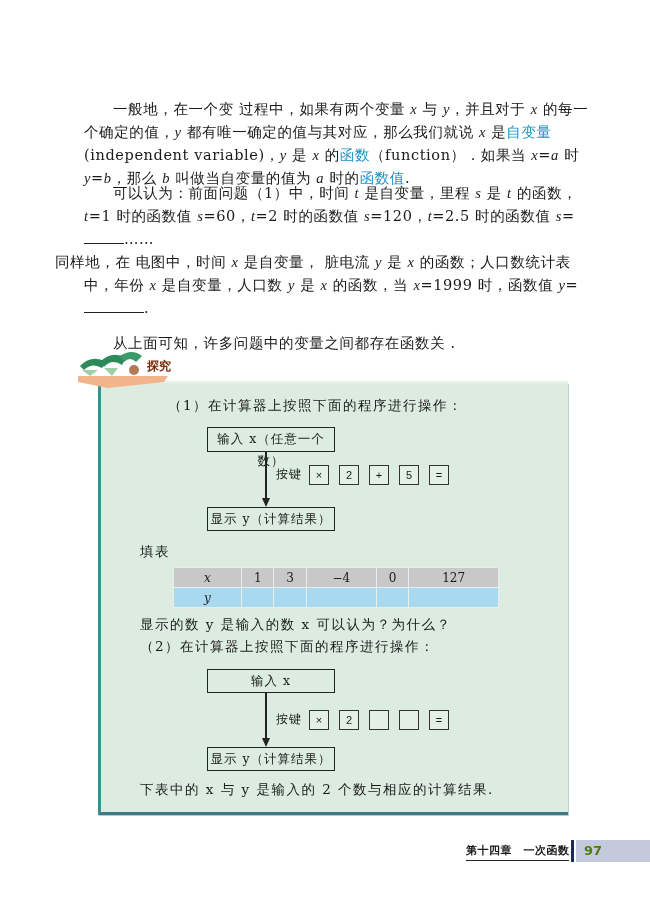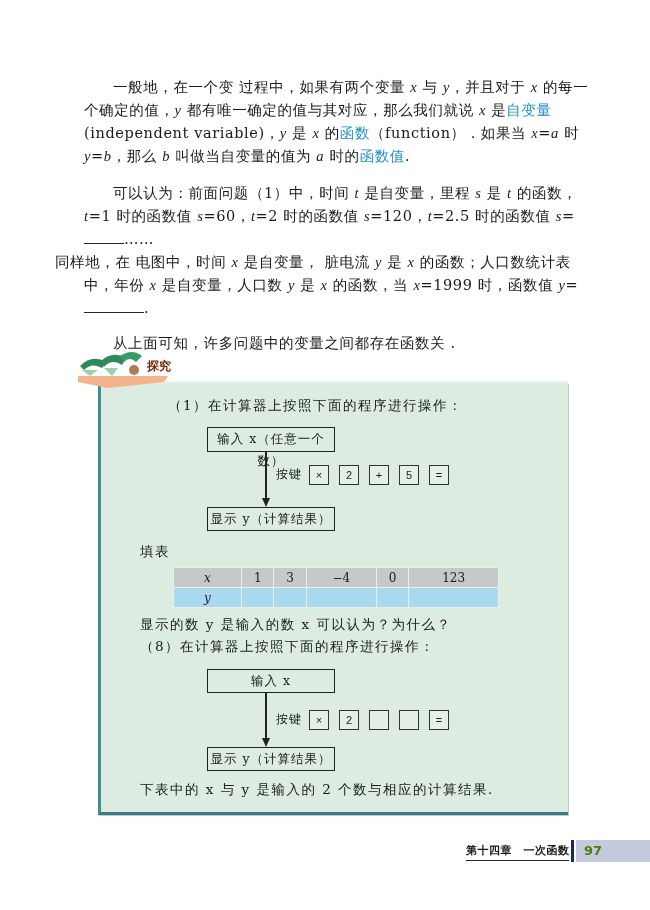--- a/index.html
+++ b/index.html
@@ -34,21 +34,21 @@
 
   .footer-chapter { position: absolute; left: 466px; top: 843px; font-size: 11px; font-weight: bold; font-family: "DejaVu Sans", sans-serif; letter-spacing: 0.5px; text-align: right; }
   .footer-rule { position: absolute; left: 466px; top: 860px; width: 103px; height: 1px; background: #222; }
   .footer-sep { position: absolute; left: 571px; top: 840px; width: 3px; height: 22px; background: #1a2a5a; }
   .footer-page-bg { position: absolute; left: 576px; top: 840px; width: 74px; height: 22px; background: #c4cadb; }
   .footer-page { position: absolute; left: 584px; top: 843px; font-size: 13px; font-family: "DejaVu Sans", sans-serif; font-weight: bold; color: #4d7c0f; }
 </style>
 </head>
 <body>
 
-<div class="para indent" style="top:76px;">
+<div class="para indent" style="top:98px;">
   <span>一般地，在一个变    过程中，如果有两个变量 </span><span class="m">x</span><span> 与 </span><span class="m">y</span><span>，并且对于 </span><span class="m">x</span><span> 的每一个确定的值，</span><span class="m">y</span><span> 都有唯一确定的值与其对应，那么我们就说 </span><span class="m">x</span><span> 是</span><span class="term">自变量</span><span>(independent variable)，</span><span class="m">y</span><span> 是 </span><span class="m">x</span><span> 的</span><span class="term">函数</span><span>（function）．如果当 </span><span class="m">x</span><span>=</span><span class="m">a</span><span> 时 </span><span class="m">y</span><span>=</span><span class="m">b</span><span>，那么 </span><span class="m">b</span><span> 叫做当自变量的值为 </span><span class="m">a</span><span> 时的</span><span class="term">函数值</span><span>.</span>
 </div>
 
 <div class="para indent" style="top:182px;">
   <span>可以认为：前面问题（1）中，时间 </span><span class="m">t</span><span> 是自变量，里程 </span><span class="m">s</span><span> 是 </span><span class="m">t</span><span> 的函数，</span><span class="m">t</span><span>=1 时的函数值 </span><span class="m">s</span><span>=60，</span><span class="m">t</span><span>=2 时的函数值 </span><span class="m">s</span><span>=120，</span><span class="m">t</span><span>=2.5 时的函数值 </span><span class="m">s</span><span>=</span><span class="blank" style="width:40px;"></span><span>……</span><br>
   <span style="display:inline-block;text-indent:0;margin-left:-29px;"></span><span>同样地，在    电图中，时间 </span><span class="m">x</span><span> 是自变量，    脏电流 </span><span class="m">y</span><span> 是 </span><span class="m">x</span><span> 的函数；人口数统计表中，年份 </span><span class="m">x</span><span> 是自变量，人口数 </span><span class="m">y</span><span> 是 </span><span class="m">x</span><span> 的函数，当 </span><span class="m">x</span><span>=1999 时，函数值 </span><span class="m">y</span><span>=</span><span class="blank" style="width:60px;"></span><span>.</span>
 </div>
 
 <div class="para indent" style="top:287px;margin-top:45px;">
   <span>从上面可知，许多问题中的变量之间都存在函数关    .</span>
@@ -84,35 +84,35 @@
 <div class="box-text" style="left:140px;top:543px;">填表</div>
 
 <table class="fill">
   <tbody>
       <tr class="xrow">
     <td class="hd">x</td>
     <td>1</td>
     <td>3</td>
     <td>−4</td>
     <td>0</td>
-    <td>123</td>
+    <td>127</td>
   </tr>
   <tr class="yrow">
     <td class="hd">y</td>
     <td></td>
     <td></td>
     <td></td>
     <td></td>
     <td></td>
   </tr>
 </tbody>
   </table>
 
 <div class="box-text" style="left:140px;top:616px;">显示的数 y 是输入的数 x 可以认为？为什么？</div>
-<div class="box-text" style="left:140px;top:638px;">（8）在计算器上按照下面的程序进行操作：</div>
+<div class="box-text" style="left:140px;top:638px;">（2）在计算器上按照下面的程序进行操作：</div>
 
 <div class="flow-box" style="left:207px;top:669px;width:128px;height:24px;">输入 x</div>
 <div class="vline" style="left:265px;top:693px;height:45px;"></div>
 <div class="arrowhead" style="left:262px;top:738px;"></div>
 <div class="key-label" style="left:276px;top:711px;">按键</div>
 <div class="key" style="left:309px;top:710px;">×</div>
 <div class="key" style="left:339px;top:710px;">2</div>
 <div class="key" style="left:369px;top:710px;"></div>
 <div class="key" style="left:399px;top:710px;"></div>
 <div class="key" style="left:429px;top:710px;">=</div>

